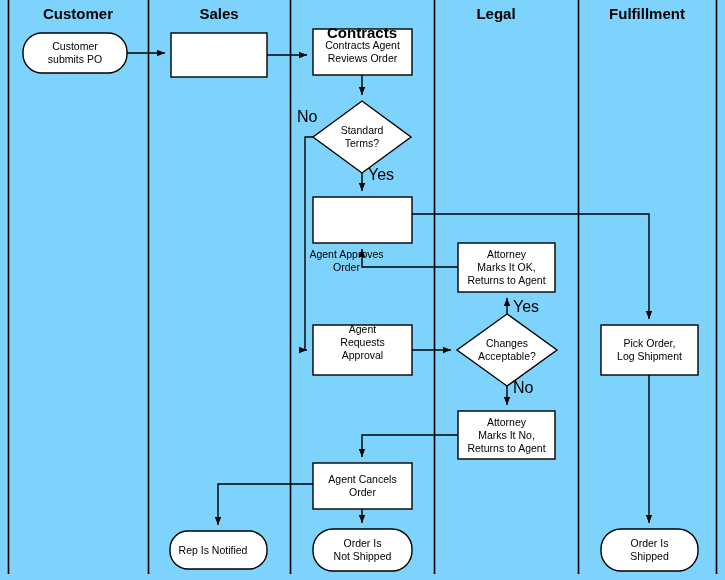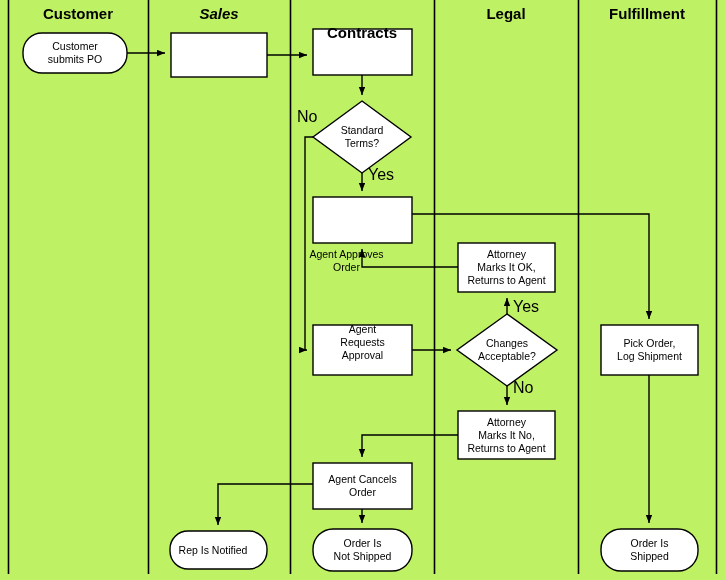--- a/index.html
+++ b/index.html
@@ -8,21 +8,21 @@
     background: #ffffff;
   }
   body {
     font-family: "Liberation Sans", sans-serif;
     color: #000000;
   }
   #canvas {
     position: relative;
     width: 725px;
     height: 580px;
-    background: #bef264;
+    background: #7dd3fc;
     overflow: hidden;
   }
   #diagram-svg {
     position: absolute;
     left: 0;
     top: 0;
   }
   .lane-title {
     position: absolute;
     text-align: center;
@@ -133,29 +133,31 @@
 
       <path d="M313,484 L218,484 L218,525" marker-end="url(#arrow)"></path>
 
       <path d="M362,509 L362,523" marker-end="url(#arrow)"></path>
 
       <path d="M649,375 L649,523" marker-end="url(#arrow)"></path>
     </g>
   </svg>
 
   <div class="lane-title" style="left:8px; top:5px; width:140px;">Customer</div>
-  <div class="lane-title" style="left:148px; top:5px; width:142px;font-style:italic;">Sales</div>
+  <div class="lane-title" style="left:148px; top:5px; width:142px;">Sales</div>
   <div class="lane-title" style="left:290px; top:5px; width:144px;margin-top:19px;">Contracts</div>
-  <div class="lane-title" style="left:434px; top:5px; width:144px;">Legal</div>
+  <div class="lane-title" style="left:424px; top:5px; width:144px;">Legal</div>
   <div class="lane-title" style="left:578px; top:5px; width:138px;">Fulfillment</div>
 
   <div class="node-label" style="left:23px; top:33px; width:104px; height:40px;">Customer
 submits PO</div>
 
 
+  <div class="node-label" style="left:313px; top:29px; width:99px; height:46px;">Contracts Agent
+Reviews Order</div>
 
   <div class="node-label" style="left:313px; top:101px; width:98px; height:72px;">Standard
 Terms?</div>
 
   <div class="node-label" style="left:297px; top:197px; width:99px; height:46px;margin-top:41px;">Agent Approves
 Order</div>
 
   <div class="node-label" style="left:458px; top:243px; width:97px; height:49px;">Attorney
 Marks It OK,
 Returns to Agent</div>

